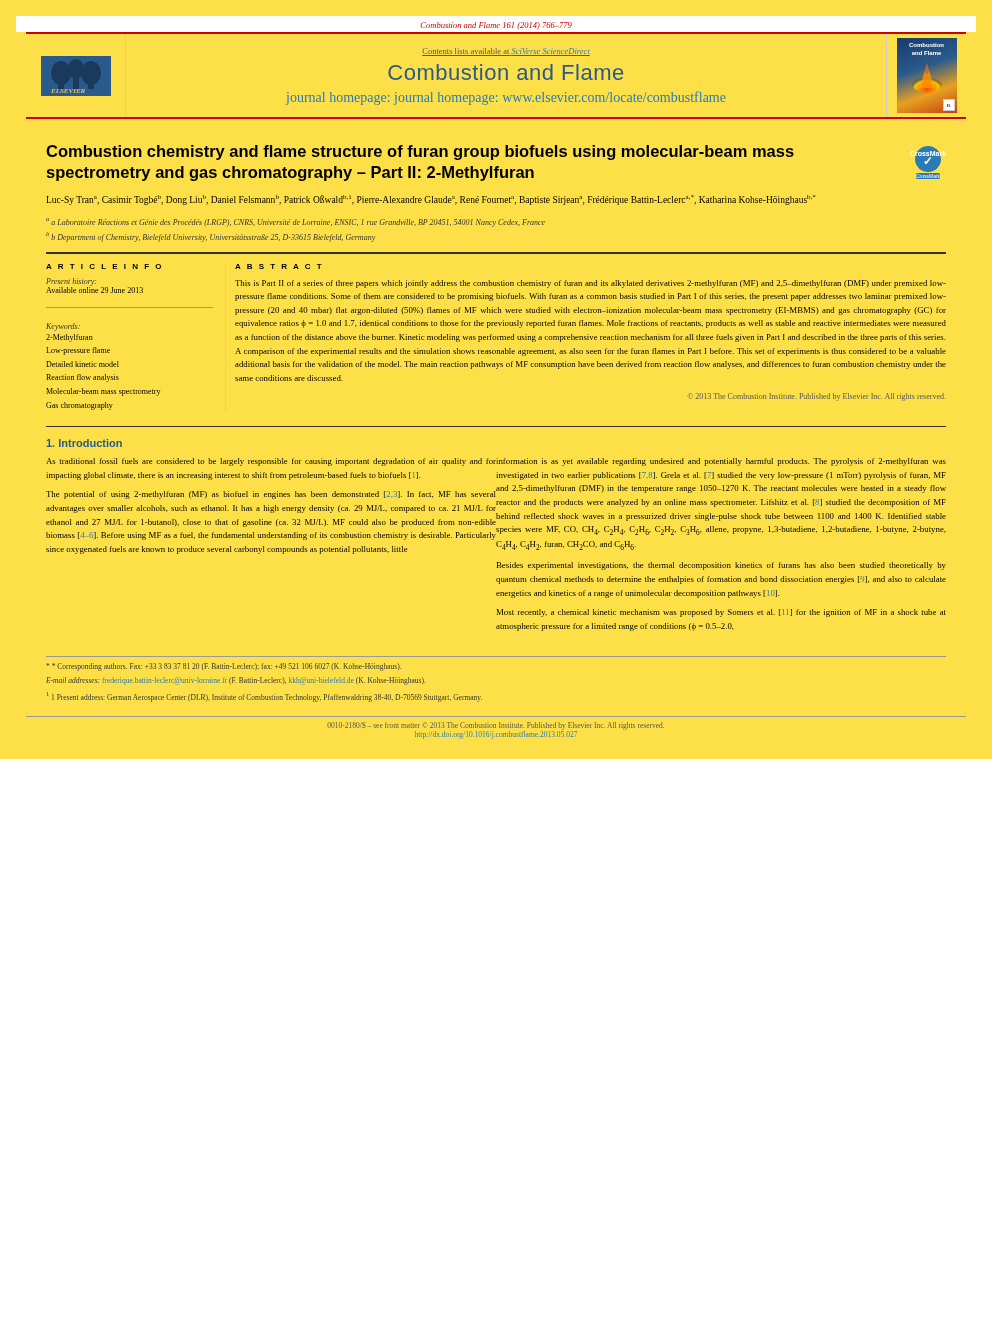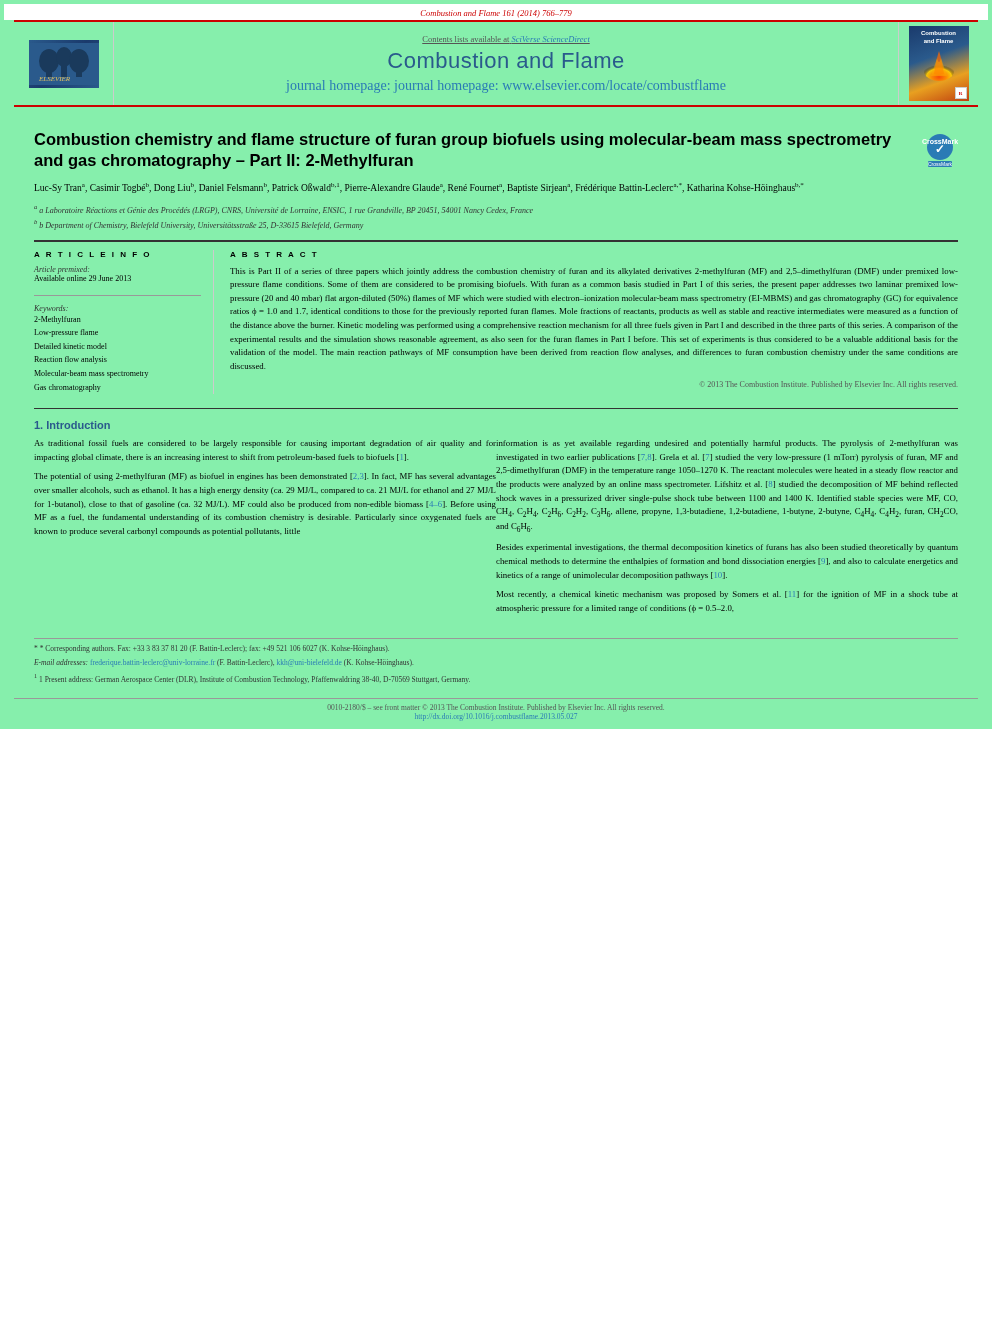--- a/index.html
+++ b/index.html
@@ -6,22 +6,22 @@
     body {
       background: #fff;
       font-family: 'Times New Roman', Times, serif;
       font-size: 10px;
       color: #000;
       width: 992px;
       min-height: 1323px;
     }
     .page-wrapper {
       width: 992px;
-      background: #86efac;
-      padding: 4px;
+      background: #fde047;
+      padding: 16px;
     }
     
     .top-bar {
       background: #fff;
       text-align: center;
       padding: 4px 0 2px 0;
       font-size: 8.5px;
       color: #c00;
       border-bottom: none;
     }
@@ -47,28 +47,28 @@
       border-right: 1px solid #ccc;
       padding: 6px;
     }
     .elsevier-logo {
       display: flex;
       flex-direction: column;
       align-items: center;
     }
     .elsevier-logo .logo-img {
       width: 70px;
-      height: 48px;
+      height: 40px;
       background: linear-gradient(135deg, #2a5a8c 0%, #1a3a6c 50%, #2a5a8c 100%);
       display: flex;
       align-items: center;
       justify-content: center;
       color: #fff;
       font-size: 6px;
-      font-weight: normal;
+      font-weight: bold;
       position: relative;
       overflow: hidden;
     }
     .header-center {
       flex: 1;
       display: flex;
       flex-direction: column;
       align-items: center;
       justify-content: center;
       padding: 8px;
@@ -167,21 +167,21 @@
       line-height: 1.5;
     }
     .affil-label {
       vertical-align: super;
       font-size: 6.5px;
     }
     
     .two-col {
       display: flex;
       flex-direction: row;
-      gap: 16px;
+      gap: 9px;
       margin-top: 8px;
       border-top: 2px solid #333;
       padding-top: 8px;
       justify-content: flex-end;
     }
     .article-info-col {
       width: 180px;
       flex-shrink: 0;
       border-right: 1px solid #ccc;
       padding-right: 12px;
@@ -205,21 +205,21 @@
     .article-history .label {
       font-style: italic;
       font-size: 8px;
       color: #333;
     }
     .article-history .value {
       font-size: 8px;
       color: #000;
     }
     .keywords-section {
-      margin-top: 8px;
+      margin-top: 14px;
     }
     .keywords-section .kw-label {
       font-style: italic;
       font-size: 8px;
       color: #333;
     }
     .keywords-list {
       font-size: 8px;
       line-height: 1.7;
     }
@@ -382,21 +382,21 @@
       <div><span class="affil-label">a</span> <span>a Laboratoire Réactions et Génie des Procédés (LRGP), CNRS, Université de Lorraine, ENSIC, 1 rue Grandville, BP 20451, 54001 Nancy Cedex, France</span></div>
       <div><span class="affil-label">b</span> <span>b Department of Chemistry, Bielefeld University, Universitätsstraße 25, D-33615 Bielefeld, Germany</span></div>
     </div>
 
     <div class="two-col">
 
       <div class="article-info-col">
         <div class="section-label">A R T I C L E   I N F O</div>
         <div style="border-bottom:1px solid #999;margin-bottom:6px;padding-bottom:4px;">
           <div class="article-history">
-            <div class="label">Article premixed:</div>
+            <div class="label">Present history:</div>
             <div class="value">Available online 29 June 2013</div>
           </div>
         </div>
         <div class="keywords-section">
           <div class="kw-label">Keywords:</div>
           <div class="keywords-list">
             <div>2-Methylfuran</div>
             <div>Low-pressure flame</div>
             <div>Detailed kinetic model</div>
             <div>Reaction flow analysis</div>

